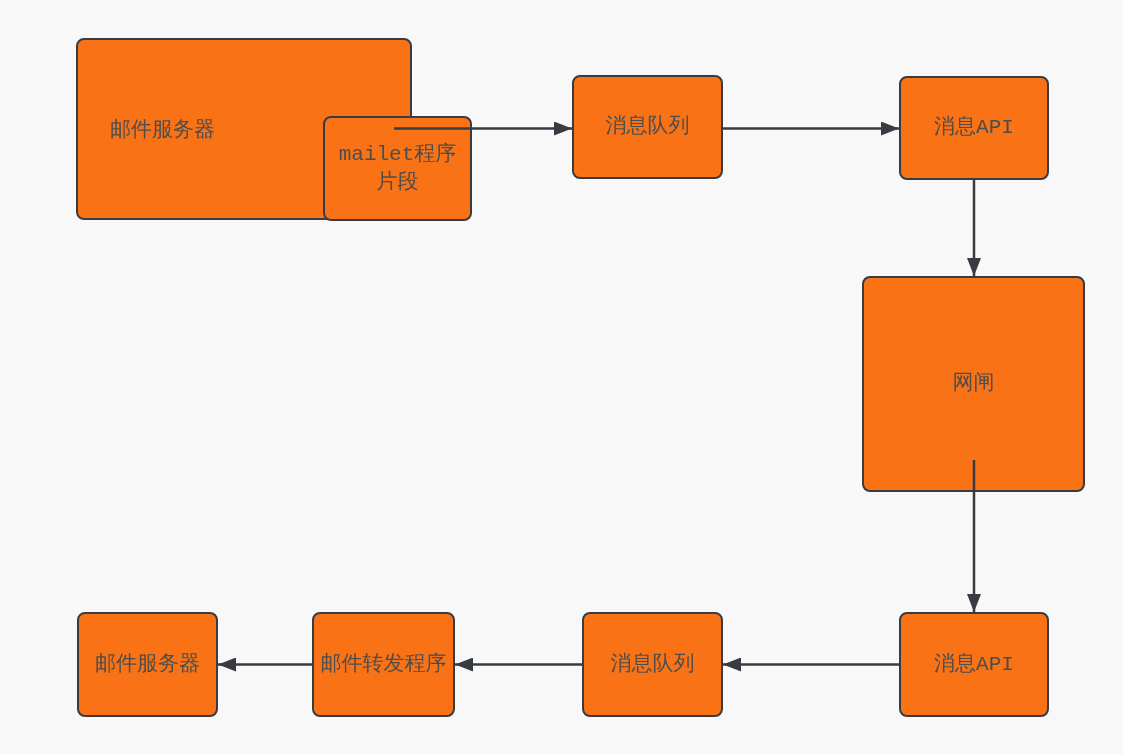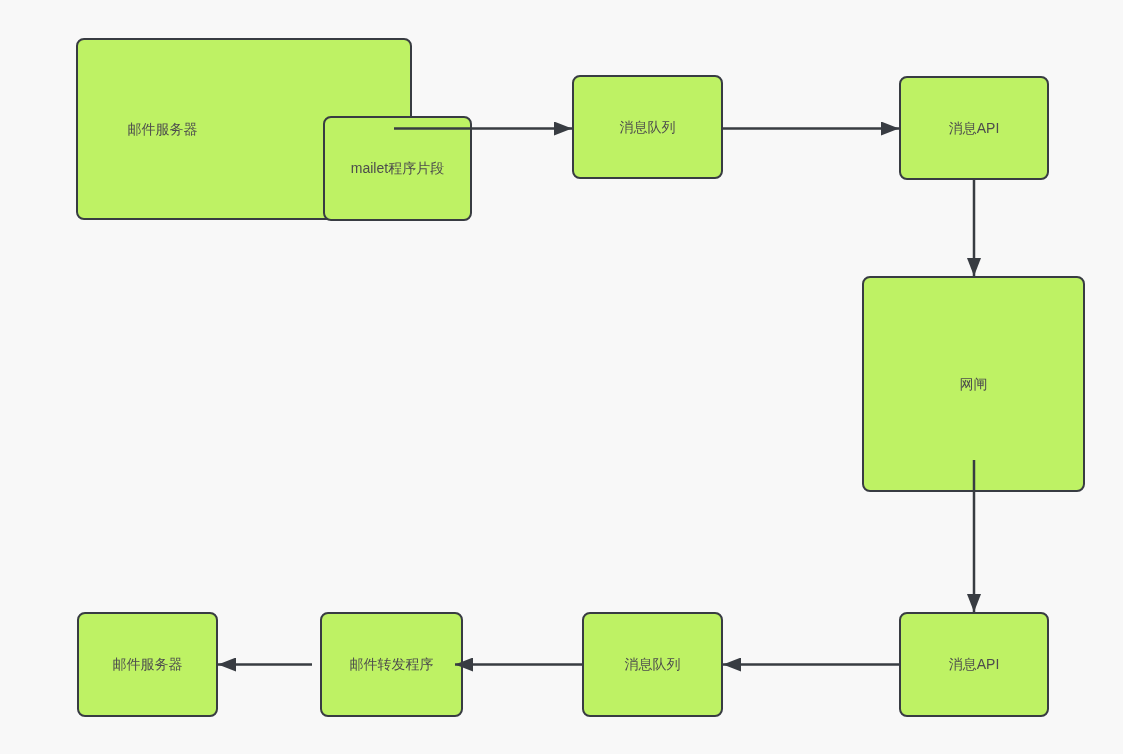--- a/index.html
+++ b/index.html
@@ -19,33 +19,33 @@
     left: 0;
     top: 0;
     width: 1123px;
     height: 754px;
     pointer-events: none;
     z-index: 3;
   }
   .node {
     position: absolute;
     box-sizing: border-box;
-    background: #bef264;
+    background: #f97316;
     border: 2.5px solid #383c42;
     border-radius: 8px;
     display: flex;
     align-items: center;
     justify-content: center;
     text-align: center;
     color: #4d4d4d;
-    font-size: 14px;
+    font-size: 21px;
     line-height: 1.3;
     z-index: 2;
   }
-  .node .label { display: block; }
+  .node .label { display: block; font-family: Liberation Mono, monospace; }
 
   
   .node.outer {
     left: 76px; top: 38px; width: 336px; height: 182px;
     justify-content: flex-start;
     z-index: 1;
   }
   .outer-label {
     position: absolute;
     left: 0; top: 0;
@@ -58,21 +58,21 @@
   .node.inner {
     left: 245px; top: 76px; width: 149px; height: 105px;
     padding: 8px 8px;
   }
 
   .node.mq-top       { left: 572px; top: 75px;  width: 151px; height: 104px; }
   .node.api-top      { left: 899px; top: 76px;  width: 150px; height: 104px; }
   .node.gatekeeper   { left: 862px; top: 276px; width: 223px; height: 216px; }
   .node.api-bottom   { left: 899px; top: 612px; width: 150px; height: 105px; }
   .node.mq-bottom    { left: 582px; top: 612px; width: 141px; height: 105px; }
-  .node.forwarder    { left: 312px; top: 612px; width: 143px; height: 105px; margin-left: 8px; }
+  .node.forwarder    { left: 312px; top: 612px; width: 143px; height: 105px; }
   .node.mail-dest    { left: 77px;  top: 612px; width: 141px; height: 105px; }
 </style>
 </head>
 <body>
 
 <div class="canvas">
 
   <svg class="edge-layer" viewBox="0 0 1123 754">
     <defs>
       <marker id="arrow" markerUnits="userSpaceOnUse" markerWidth="18" markerHeight="14" refX="18" refY="7" orient="auto">

